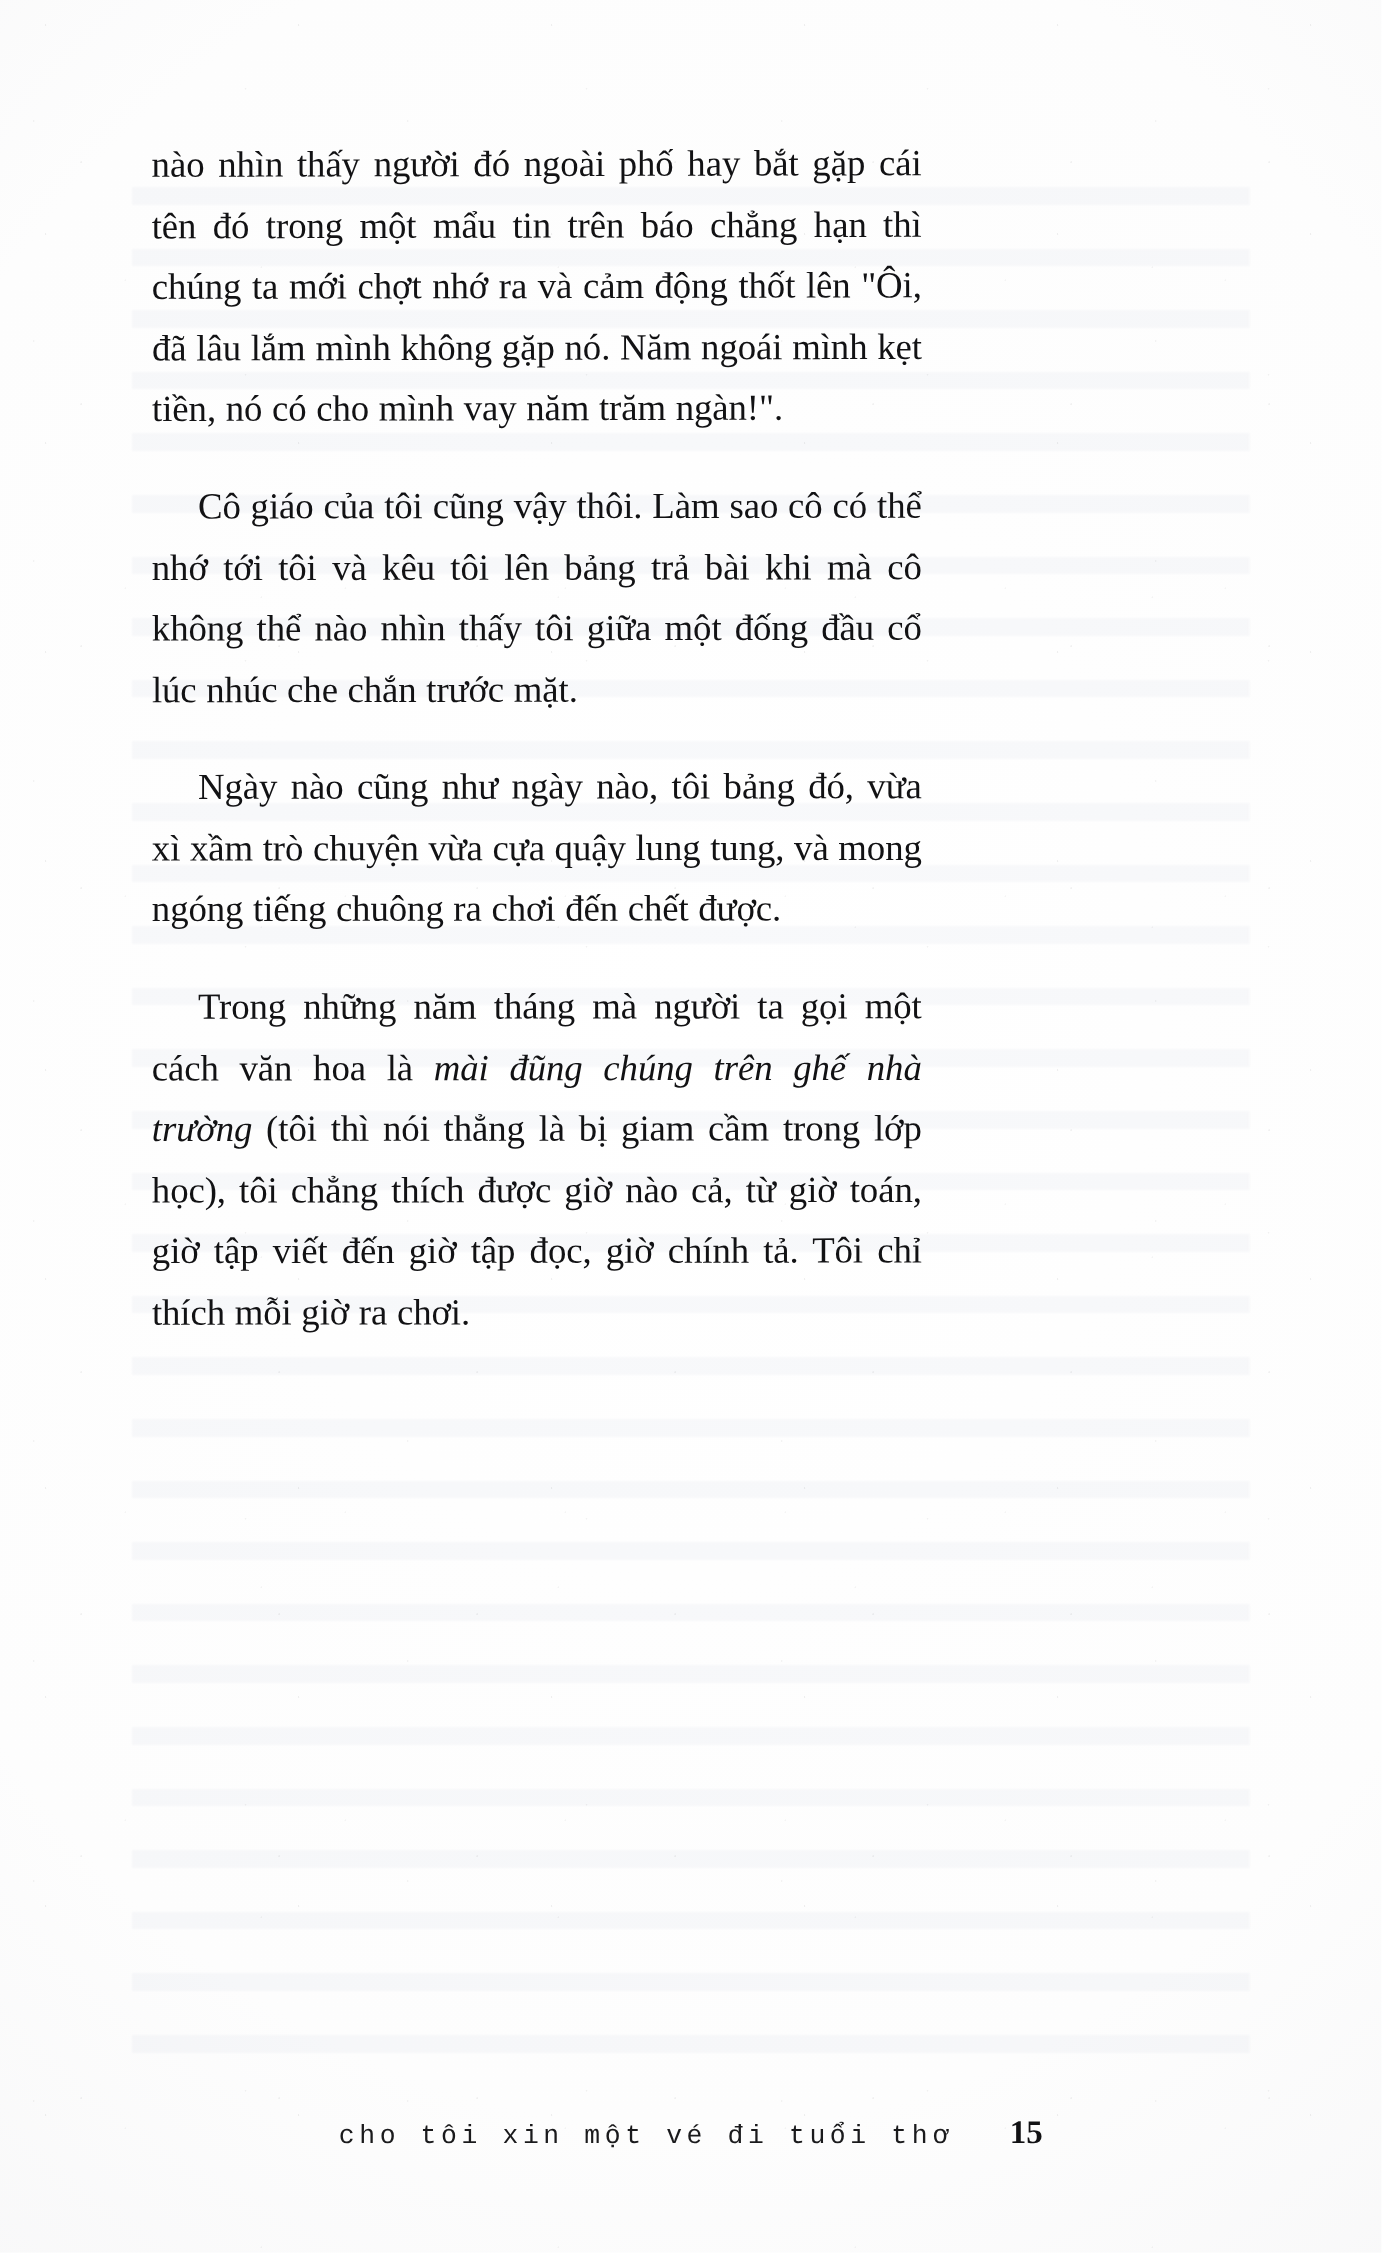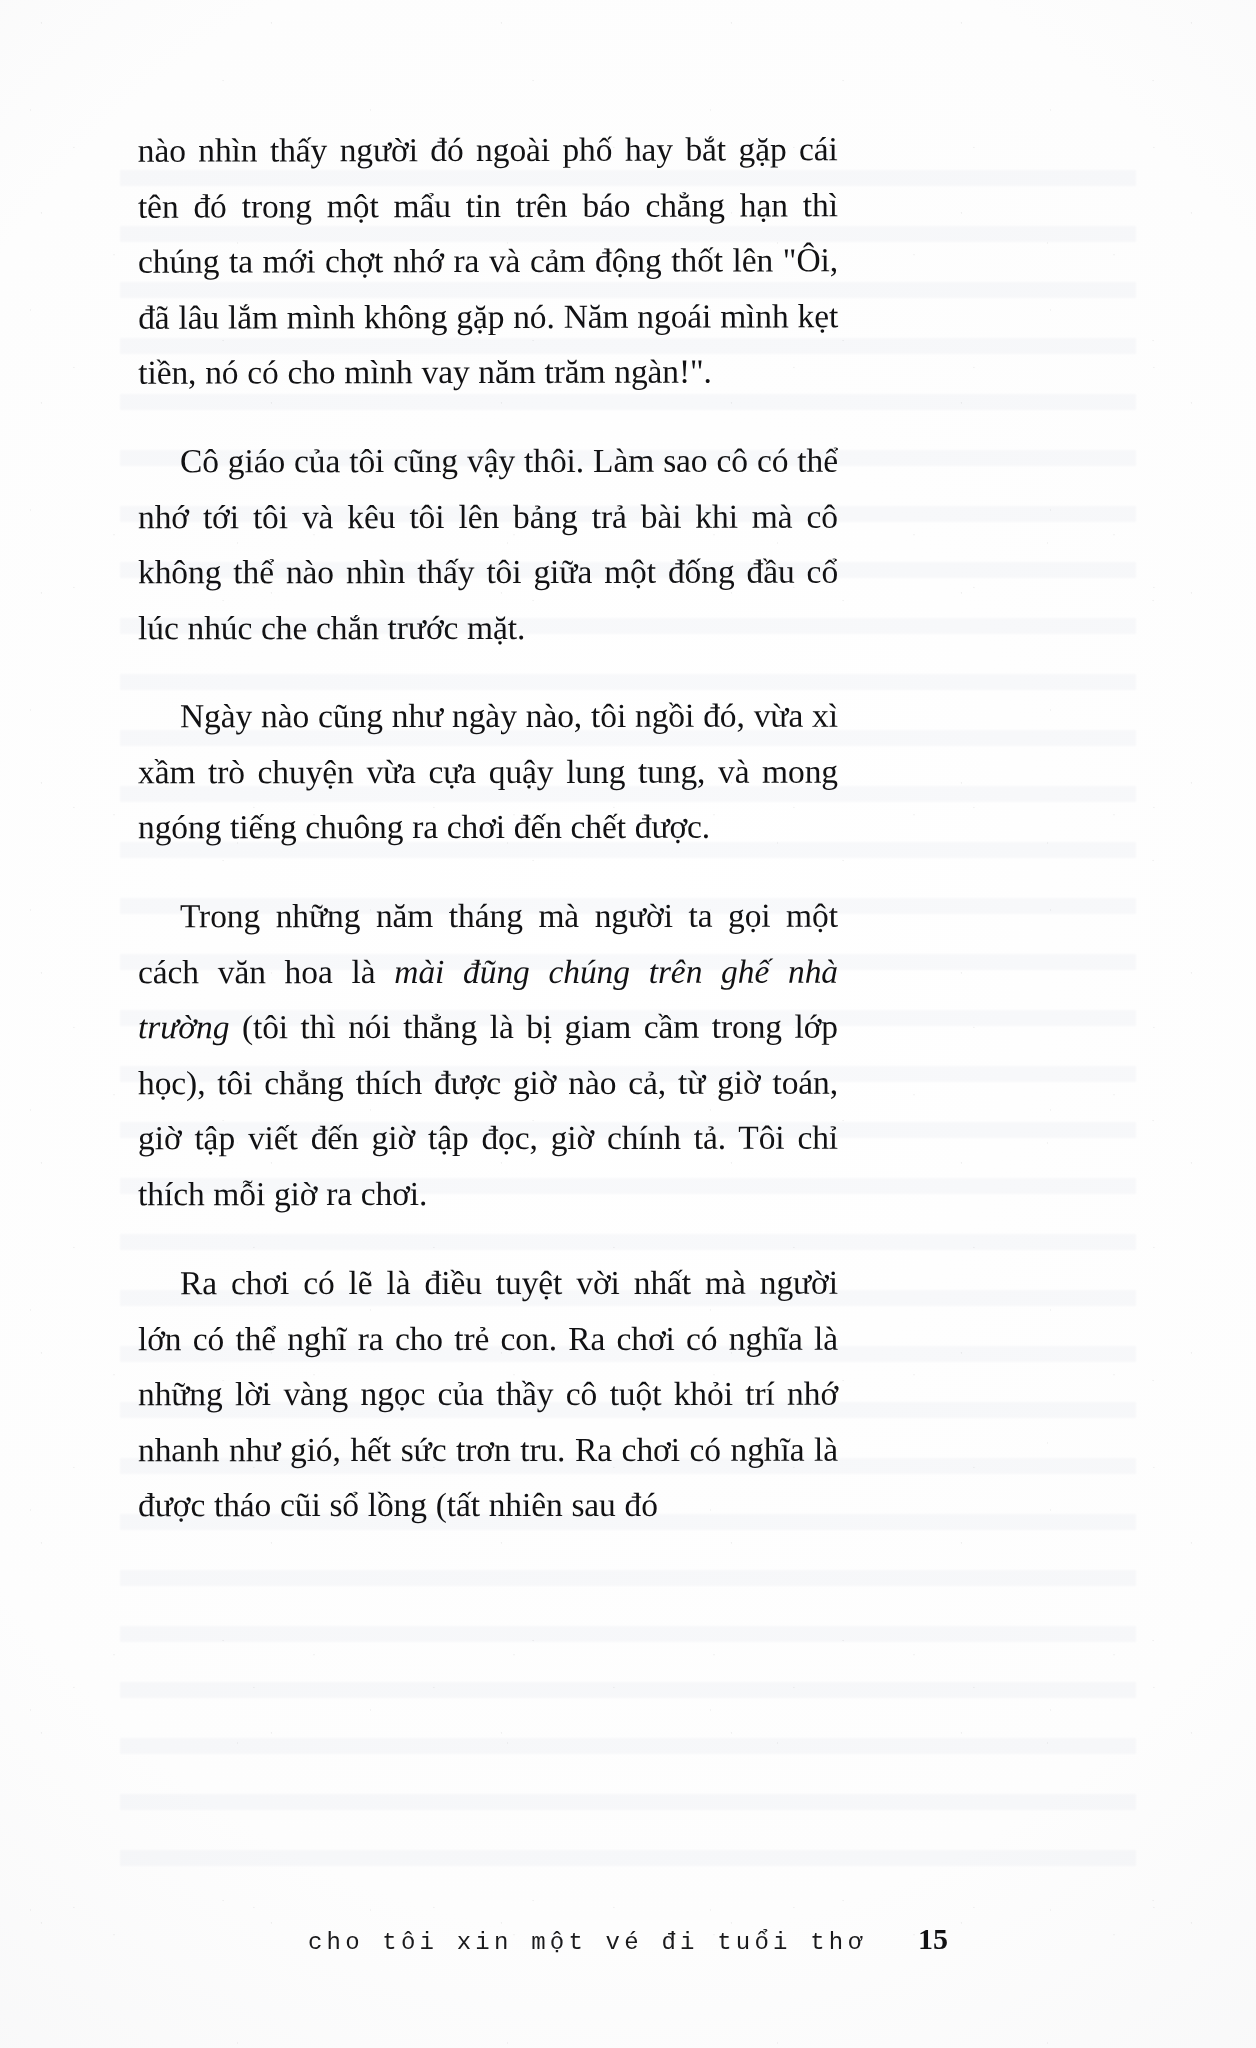--- a/index.html
+++ b/index.html
@@ -129,27 +129,26 @@
 <div class="showthrough"></div>
 
 <div class="text-block">
 
   <p class="para" id="p1">nào nhìn thấy người đó ngoài phố hay bắt gặp cái tên đó trong một mẩu tin trên báo chẳng hạn thì chúng ta mới chợt nhớ ra và cảm động thốt lên "Ôi, đã lâu lắm mình không gặp nó. Năm ngoái mình kẹt tiền, nó có cho mình vay năm trăm ngàn!".</p>
   <div class="gap"></div>
 
   <p class="para indent" id="p2">Cô giáo của tôi cũng vậy thôi. Làm sao cô có thể nhớ tới tôi và kêu tôi lên bảng trả bài khi mà cô không thể nào nhìn thấy tôi giữa một đống đầu cổ lúc nhúc che chắn trước mặt.</p>
   <div class="gap"></div>
 
-  <p class="para indent" id="p3">Ngày nào cũng như ngày nào, tôi ngồi đó, vừa xì xầm trò chuyện vừa cựa quậy lung tung, và mong ngóng tiếng chuông ra chơi đến chết được.</p>
+  <p class="para indent" id="p3">Ngày nào cũng như ngày nào, tôi bảng đó, vừa xì xầm trò chuyện vừa cựa quậy lung tung, và mong ngóng tiếng chuông ra chơi đến chết được.</p>
   <div class="gap"></div>
 
   <p class="para indent" id="p4">Trong những năm tháng mà người ta gọi một cách văn hoa là <em class="ital">mài đũng chúng trên ghế nhà trường</em> (tôi thì nói thẳng là bị giam cầm trong lớp học), tôi chẳng thích được giờ nào cả, từ giờ toán, giờ tập viết đến giờ tập đọc, giờ chính tả. Tôi chỉ thích mỗi giờ ra chơi.</p>
   <div class="gap"></div>
 
-  <p class="para indent" id="p5">Ra chơi có lẽ là điều tuyệt vời nhất mà người lớn có thể nghĩ ra cho trẻ con. Ra chơi có nghĩa là những lời vàng ngọc của thầy cô tuột khỏi trí nhớ nhanh như gió, hết sức trơn tru. Ra chơi có nghĩa là được tháo cũi sổ lồng (tất nhiên sau đó</p>
 
 </div>
 
 <div class="footer">
   <span class="footer-title">cho tôi xin một vé đi tuổi thơ</span>
   <span class="footer-page">15</span>
 </div>
 
 <div class="speckle"></div>
 

